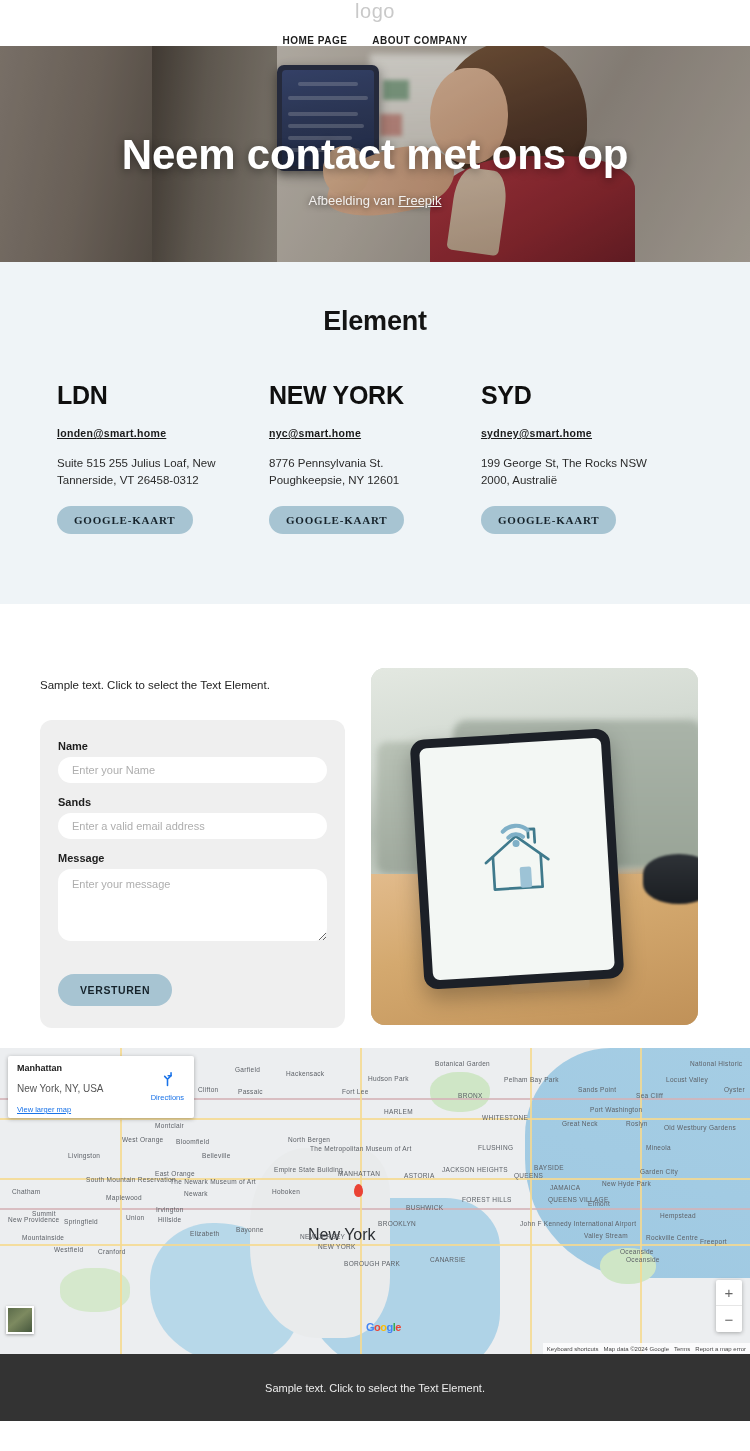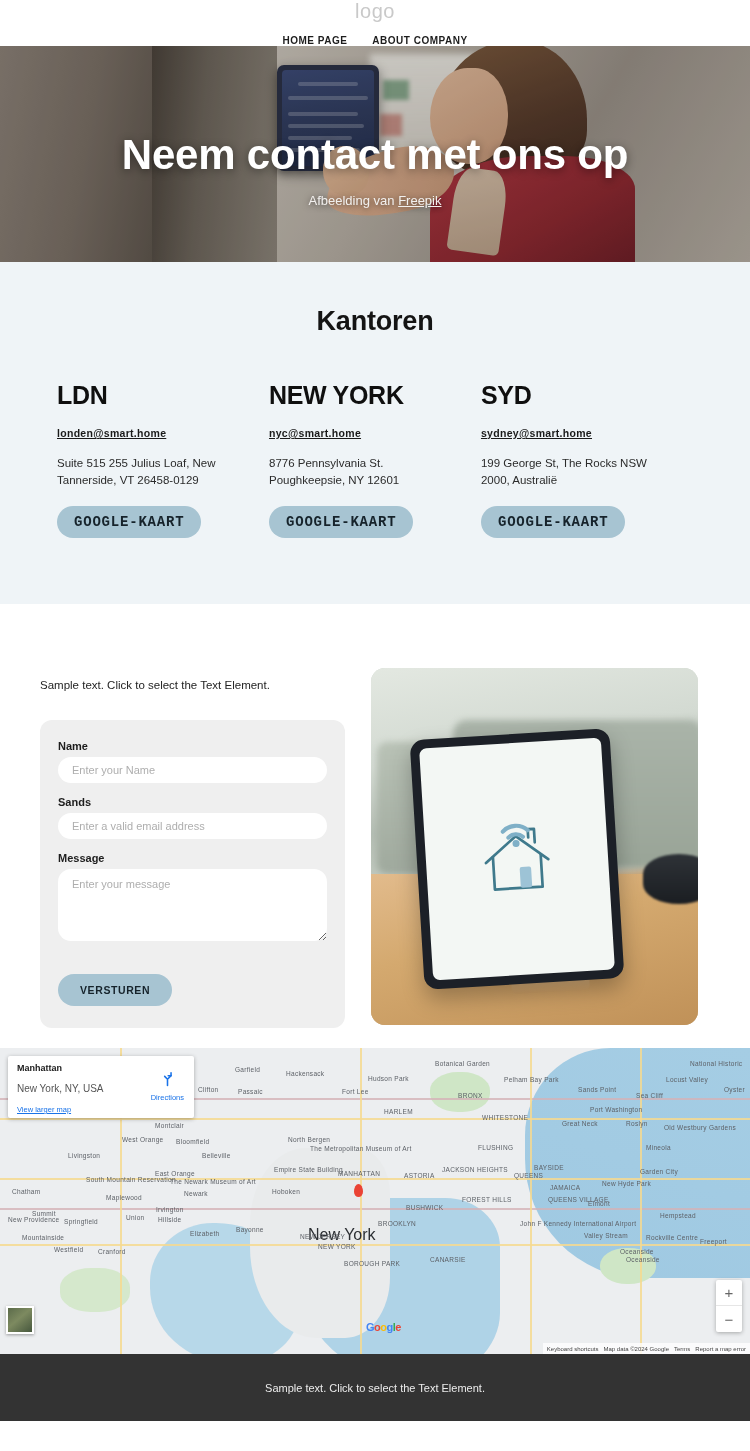--- a/index.html
+++ b/index.html
@@ -174,25 +174,25 @@
     max-width: 200px;
   }
   .map-btn {
     display: inline-block;
     margin-top: 18px;
     background: #a7c4d2;
     color: #16232b;
     border: none;
     border-radius: 20px;
     padding: 8px 17px;
-    font-size: 14px;
+    font-size: 11px;
     font-weight: bold;
     letter-spacing: 0.8px;
     cursor: pointer;
-    font-family: Liberation Mono, monospace;
+    font-family: Liberation Serif, serif;
     text-align: center;
   }
 
   
   .project {
     background: #ffffff;
     padding: 64px 40px 0 40px;
     display: flex;
     gap: 26px;
     height: 444px;
@@ -421,27 +421,27 @@
   </div>
   <div class="hero-inner">
     <h1 class="hero-title">Neem contact met ons op</h1>
     <div class="hero-credit">
       <span>Afbeelding van </span><a href="#">Freepik</a>
     </div>
   </div>
 </section>
 
 <section class="offices">
-  <h2 class="offices-title">Kantoren</h2>
+  <h2 class="offices-title">Element</h2>
   <div class="offices-grid">
 
     <div class="office-col">
       <div class="office-city">LDN</div>
       <a class="office-email" href="#">londen@smart.home</a>
-      <div class="office-address">Suite 515 255 Julius Loaf, New Tannerside, VT 26458-0129</div>
+      <div class="office-address">Suite 515 255 Julius Loaf, New Tannerside, VT 26458-0312</div>
       <button class="map-btn">GOOGLE-KAART</button>
     </div>
 
     <div class="office-col">
       <div class="office-city">NEW YORK</div>
       <a class="office-email" href="#">nyc@smart.home</a>
       <div class="office-address">8776 Pennsylvania St. Poughkeepsie, NY 12601</div>
       <button class="map-btn">GOOGLE-KAART</button>
     </div>
 

